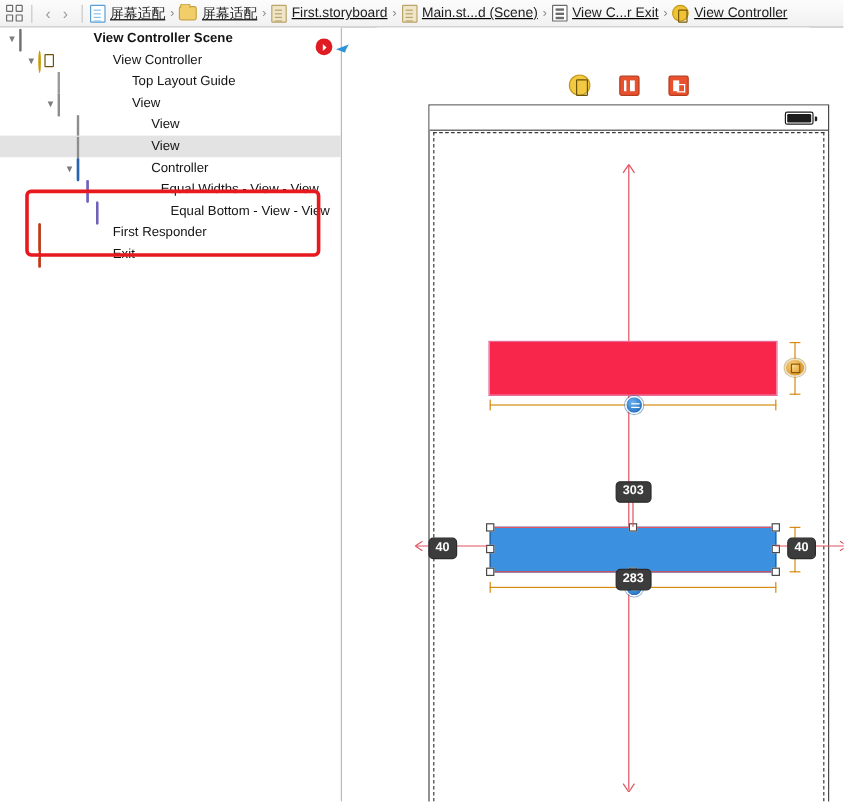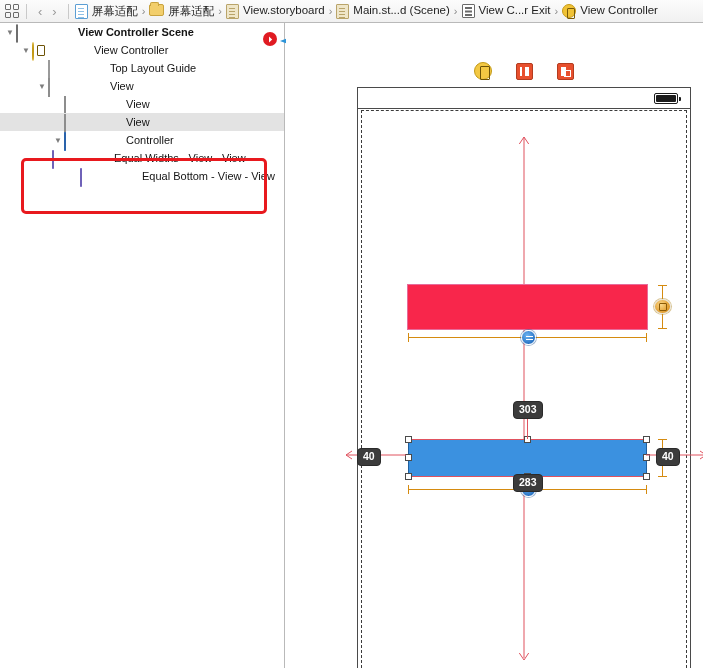--- a/index.html
+++ b/index.html
@@ -17,21 +17,21 @@
     background: linear-gradient(#fcfcfc, #f1f1f1);
     border-bottom: 1px solid #b9b9b9;
     display: flex; align-items: center;
     padding-left: 5px;
     white-space: nowrap; overflow: hidden;
   }
   .jb-icon { width: 15px; height: 15px; position: relative; flex: 0 0 auto; }
   .jb-sep-v { width: 1px; height: 15px; background: #c9c9c9; margin: 0 6px; flex: 0 0 auto; }
   .jb-arrow { color: #8a8a8a; font-size: 11px; margin: 0 4px; flex: 0 0 auto; }
   .jb-nav { color: #9a9a9a; font-size: 13px; padding: 0 5px; flex: 0 0 auto; }
-  .jb-crumb { display: flex; flex: 0 0 auto; }
+  .jb-crumb { display: flex; align-items: center; flex: 0 0 auto; text-decoration: underline; }
   .jb-label { font-size: 11.5px; color: #1d1d1d; margin-left: 4px; }
 
   
   .ic-grid { display: grid; grid-template-columns: 6px 6px; grid-template-rows: 6px 6px; gap: 2px; }
   .ic-grid i { border: 1.2px solid #6b6b6b; border-radius: 1px; display: block; }
 
   
   .ic-doc { width: 13px; height: 15px; border: 1px solid #9a9a9a; border-radius: 1px; background: #fff; position: relative; }
   .ic-doc::before { content:""; position:absolute; left:2px; right:3px; top:3px; height:1px; background:#bdbdbd;
     box-shadow: 0 3px 0 #bdbdbd, 0 6px 0 #bdbdbd, 0 9px 0 #bdbdbd; }
@@ -102,20 +102,21 @@
 
   
   .blue-arrow { position: absolute; left: 278px; top: 30px; width: 125px; height: 22px; }
   
   .gray-arrow { position: absolute; left: 288px; top: 356px; width: 70px; height: 32px; }
 
   
   .canvas {
     position: absolute; left: 286px; top: 23px; right: 0; bottom: 0;
     background: #ffffff;
+    border-radius: 30px;
   }
   .cv-toolbar {
     position: absolute; left: 71px; top: 34px; width: 334px; height: 28px;
     display: flex; align-items: center; justify-content: center; gap: 24px;
   }
   .tb-item { width: 19px; height: 19px; position: relative; }
   .tb-vc { width:18px;height:18px;border-radius:50%;background:#f3c843;border:1px solid #c29a18;position:relative;}
   .tb-vc::before{content:"";position:absolute;left:5px;top:3px;width:8px;height:12px;border:1.6px solid #6d5306;border-radius:1px;}
   .tb-fr{width:17px;height:17px;background:#e8502e;border:1px solid #b43c1f;border-radius:2px;position:relative;}
   .tb-fr::before{content:"";position:absolute;left:3px;top:3px;bottom:3px;width:2px;background:#fff;}
@@ -236,21 +237,21 @@
     <span class="jb-arrow">›</span>
 
     <div class="jb-crumb">
       <span class="ic-folder"></span>
       <span class="jb-label">屏幕适配</span>
     </div>
     <span class="jb-arrow">›</span>
 
     <div class="jb-crumb">
       <span class="ic-doc tan"></span>
-      <span class="jb-label">View.storyboard</span>
+      <span class="jb-label">First.storyboard</span>
     </div>
     <span class="jb-arrow">›</span>
 
     <div class="jb-crumb">
       <span class="ic-doc tan"></span>
       <span class="jb-label">Main.st...d (Scene)</span>
     </div>
     <span class="jb-arrow">›</span>
 
     <div class="jb-crumb">
@@ -303,33 +304,43 @@
       <span class="ricon"><span class="o-view"></span></span>
       <span class="rlabel">View</span>
     </div>
 
     <div class="row" style="padding-left:52px">
       <span class="twist">▼</span>
       <span class="ricon"><span class="o-constraints"></span></span>
       <span class="rlabel">Controller</span>
     </div>
 
-    <div class="row" style="padding-left:40px">
+    <div class="row" style="padding-left:60px">
       <span class="twist"></span>
       <span class="ricon"><span class="o-cw"></span></span>
       <span class="rlabel">Equal Widths - View - View</span>
     </div>
 
     <div class="row" style="padding-left:68px">
       <span class="twist"></span>
       <span class="ricon"><span class="o-ch"></span></span>
       <span class="rlabel">Equal Bottom - View - View</span>
     </div>
 
-
+    <div class="row" style="padding-left:20px">
+      <span class="twist"></span>
+      <span class="ricon"><span class="o-fr"></span></span>
+      <span class="rlabel">First Responder</span>
+    </div>
+
+    <div class="row" style="padding-left:20px">
+      <span class="twist"></span>
+      <span class="ricon"><span class="o-exit"></span></span>
+      <span class="rlabel">Exit</span>
+    </div>
   </div>
 
   <div class="redbox"></div>
 
   <div class="scene-badge">
     <svg width="9" height="9" viewBox="0 0 9 9">
       <path d="M3 1.6 L6.2 4.5 L3 7.4 Z" fill="#ffffff"></path>
     </svg>
   </div>
 

